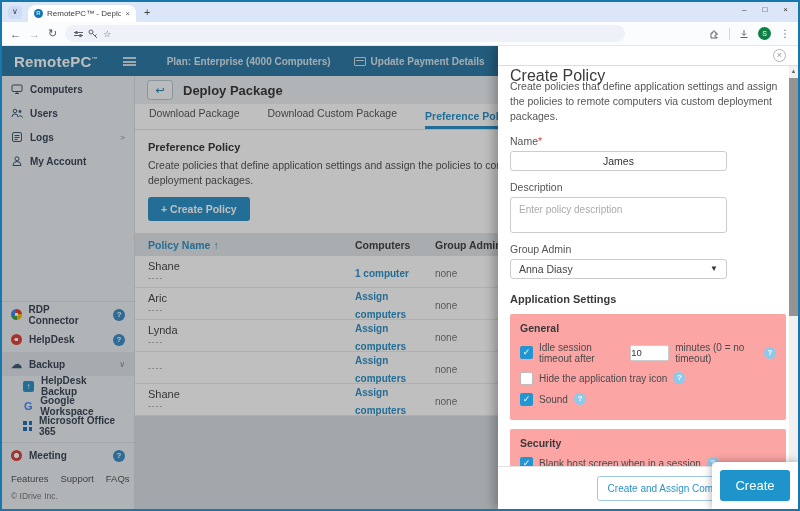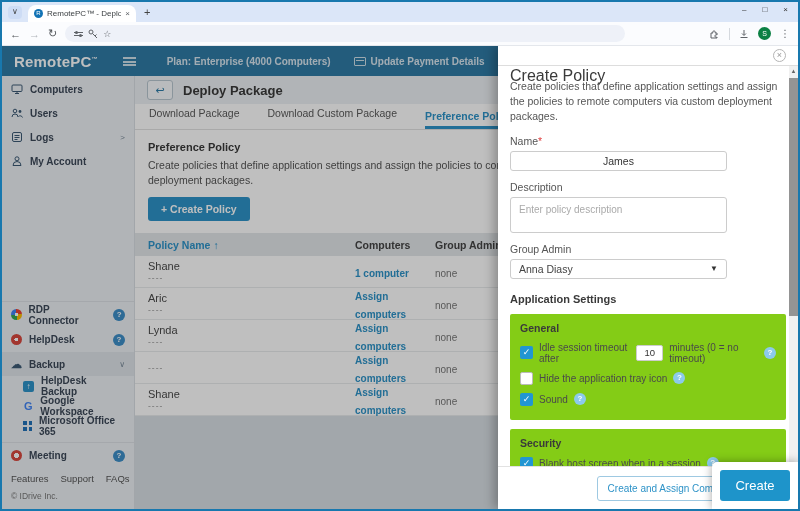--- a/index.html
+++ b/index.html
@@ -113,27 +113,27 @@
   .panel-body { flex:1; position:relative; padding:0 12px; overflow:hidden; }
   .panel-desc { margin-top:13px; width:276px; font-size:10.5px; color:#555; line-height:1.45; }
   .fld-label { font-size:10.5px; color:#555; margin:10px 0 4px; }
   .req { color:#e04040; }
   .txt-input { width:217px; height:20px; border:1px solid #ccc; border-radius:3px; padding:0 8px; font-size:10.5px; color:#333; font-family:"Liberation Sans", sans-serif; display:block;text-align:center; }
   .txt-area { width:217px; height:36px; border:1px solid #ccc; border-radius:3px; padding:6px 8px; font-size:10px; color:#333; font-family:"Liberation Sans", sans-serif; resize:none; display:block; }
   .txt-area::placeholder, .txt-input::placeholder { color:#aaa; }
   .select-box { width:217px; height:20px; border:1px solid #ccc; border-radius:3px; display:flex; align-items:center; padding:0 8px; font-size:10.5px; color:#444; }
   .select-box .caret { margin-left:auto; font-size:8px; color:#333; }
   .app-set-label { font-size:11px; font-weight:bold; color:#3a3a3a; margin-top:14px; }
-  .gray-box { background:#84cc16; border-radius:2px; width:276px; padding:8px 10px 6px; margin-top:9px; }
+  .gray-box { background:#fca5a5; border-radius:2px; width:276px; padding:8px 10px 6px; margin-top:9px; }
   .box-title { font-size:10.5px; font-weight:bold; color:#3a3a3a; margin-bottom:4px; }
   .cb-row { display:flex; align-items:center; gap:6px; margin:8px 0; font-size:10px; color:#4a4a4a; }
   .cb { width:13px; height:13px; border-radius:2px; flex:0 0 auto; text-align:center; }
   .cb.on { background:#2196d3; color:#fff; font-size:9px; line-height:13px; }
   .cb.off { background:#fff; border:1px solid #bbb; }
-  .mini-input { width:27px; height:16px; border:1px solid #ccc; border-radius:2px; text-align:center; font-size:9.5px; color:#333; font-family:"Liberation Sans", sans-serif; }
+  .mini-input { width:39px; height:16px; border:1px solid #ccc; border-radius:2px; text-align:left; font-size:9.5px; color:#333; font-family:"Liberation Sans", sans-serif; }
   .help-badge { width:12px; height:12px; border-radius:50%; background:#8ccaec; color:#fff; font-size:8px; line-height:12px; text-align:center; font-weight:bold; flex:0 0 auto; }
   .pscroll { position:absolute; top:20px; right:0; bottom:43px; width:9px; background:#f1f1f1; z-index:7; }
   .pscroll .arr { font-size:6px; color:#666; text-align:center; display:block; line-height:10px; }
   .pscroll .thumb { position:absolute; top:12px; left:0; width:9px; height:238px; background:#949494; }
   .panel-footer { height:43px; border-top:1px solid #e2e2e2; display:flex; align-items:center; justify-content:flex-end; padding:0 10px; flex:0 0 auto; }
   .assign-btn { border:1px solid #9ec9e2; background:#fff; color:#2e93c8; font-size:10px; padding:6px 10px; border-radius:3px; white-space:nowrap; margin-right:36px; }
   .coach { position:absolute; right:0; bottom:0; width:86px; height:47px; background:#fff; border-radius:5px 0 0 0; box-shadow:0 0 10px rgba(0,0,0,0.35); display:flex; align-items:center; justify-content:center; z-index:8; }
   .create-btn { background:#1e94ca; color:#fff; font-size:13px; padding:8px 15px; border-radius:3px; }
 
   svg { display:block; }

